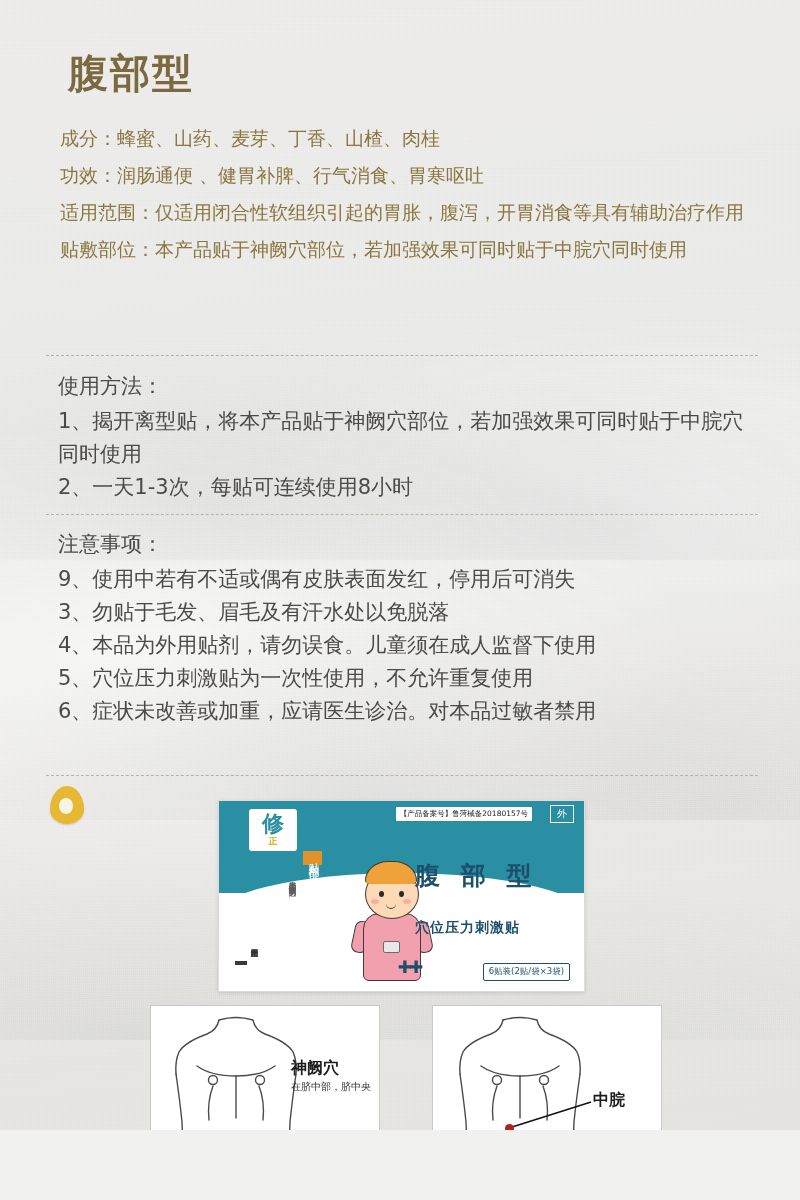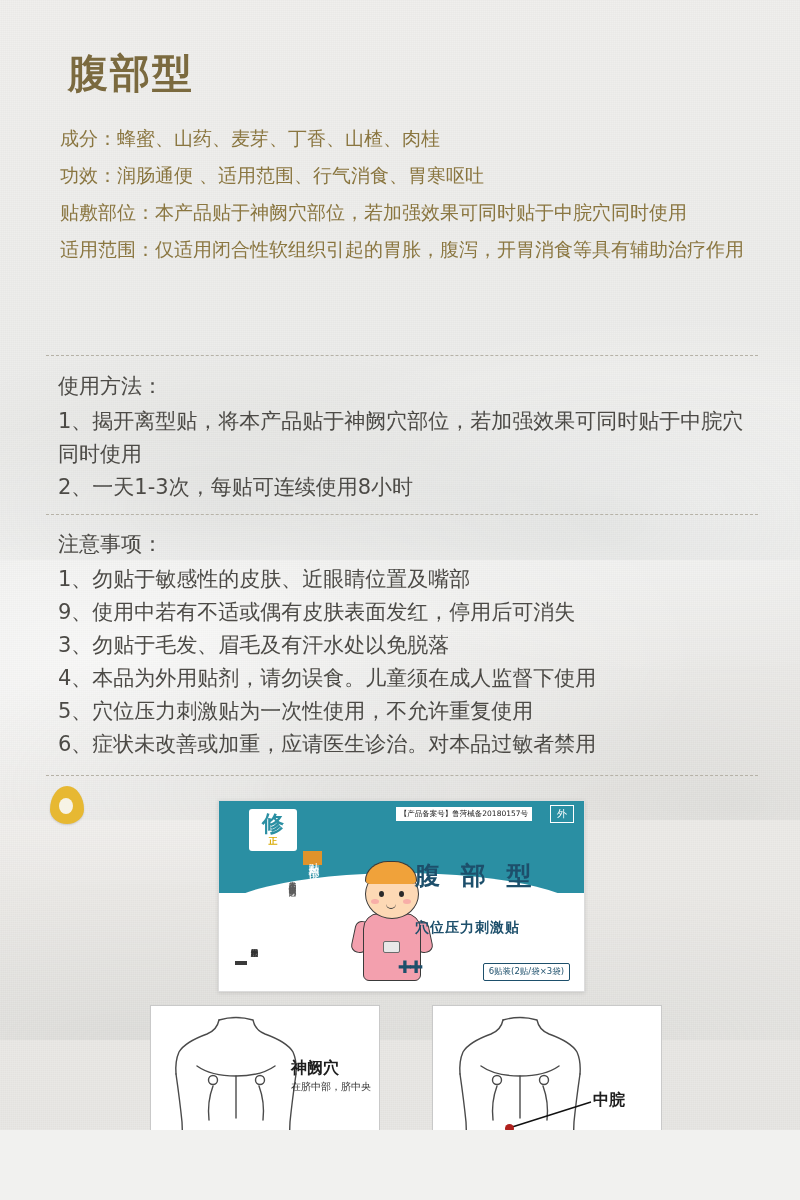--- a/index.html
+++ b/index.html
@@ -400,38 +400,37 @@
   <div class="ink-band ink2"></div>
   <div class="ink-band ink3"></div>
   <div class="noise"></div>
 
   <div class="content">
 
     <div class="title">腹部型</div>
 
     <div class="intro">
       <p>成分：蜂蜜、山药、麦芽、丁香、山楂、肉桂</p>
-      <p>功效：润肠通便 、适用范围、行气消食、胃寒呕吐</p>
+      <p>功效：润肠通便 、健胃补脾、行气消食、胃寒呕吐</p>
+      <p>适用范围：仅适用闭合性软组织引起的胃胀，腹泻，开胃消食等具有辅助治疗作用</p>
       <p>贴敷部位：本产品贴于神阙穴部位，若加强效果可同时贴于中脘穴同时使用</p>
-      <p>适用范围：仅适用闭合性软组织引起的胃胀，腹泻，开胃消食等具有辅助治疗作用</p>
     </div>
 
     <div class="divider div1"></div>
 
     <div class="section sec-usage">
       <p class="head">使用方法：</p>
       <p>1、揭开离型贴，将本产品贴于神阙穴部位，若加强效果可同时贴于中脘穴同时使用</p>
       <p>2、一天1-3次，每贴可连续使用8小时</p>
     </div>
 
     <div class="divider div2"></div>
 
     <div class="section sec-notes">
       <p class="head">注意事项：</p>
-      <p>1、勿贴于敏感性的皮肤、近眼睛位置及嘴部</p>
       <p>9、使用中若有不适或偶有皮肤表面发红，停用后可消失</p>
       <p>3、勿贴于毛发、眉毛及有汗水处以免脱落</p>
       <p>4、本品为外用贴剂，请勿误食。儿童须在成人监督下使用</p>
       <p>5、穴位压力刺激贴为一次性使用，不允许重复使用</p>
       <p>6、症状未改善或加重，应请医生诊治。对本品过敏者禁用</p>
     </div>
 
     <div class="divider div3"></div>
 
     <div class="gold-drop"></div>

